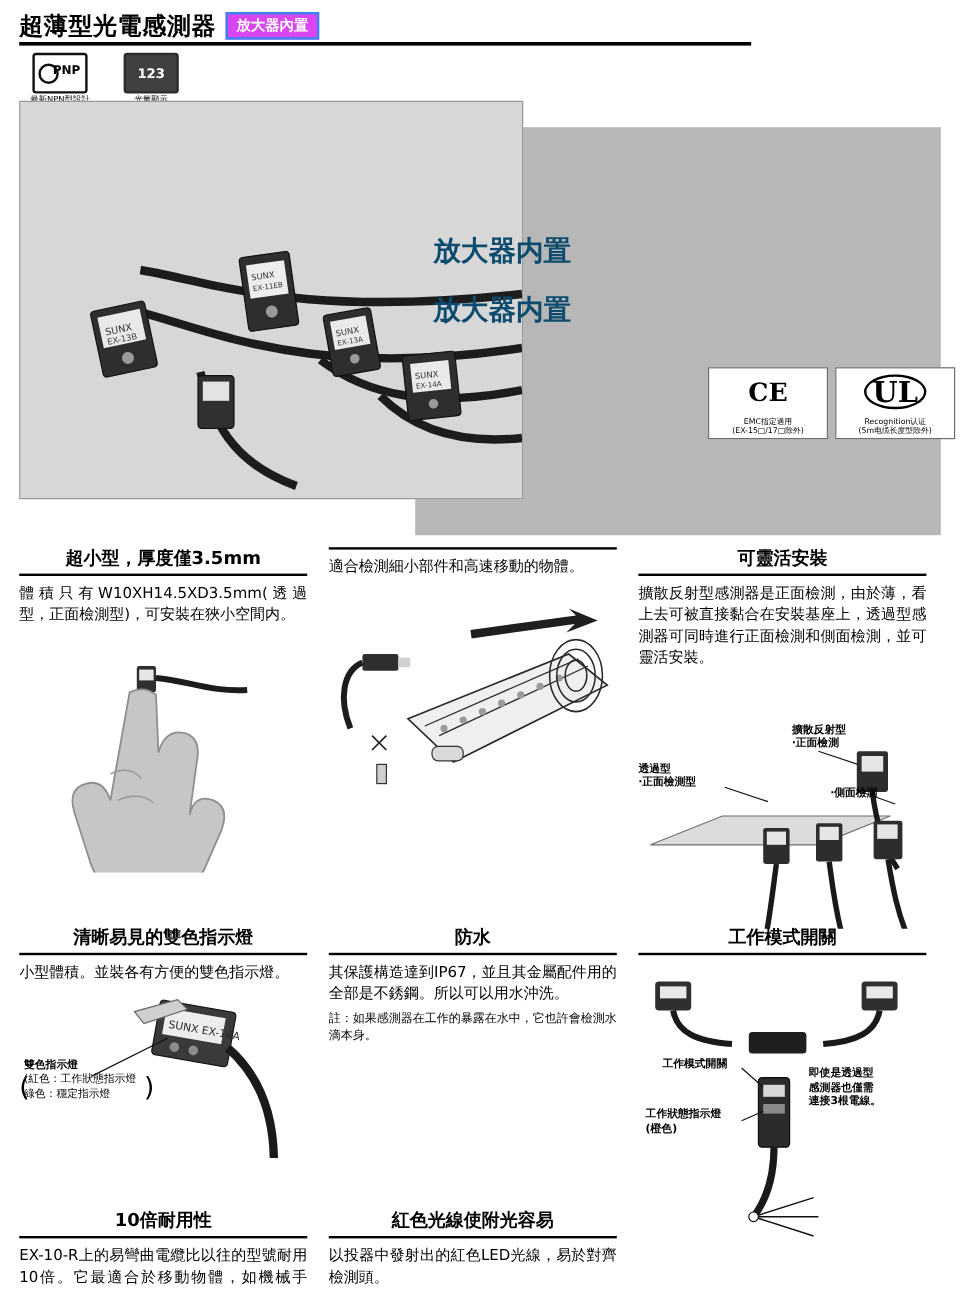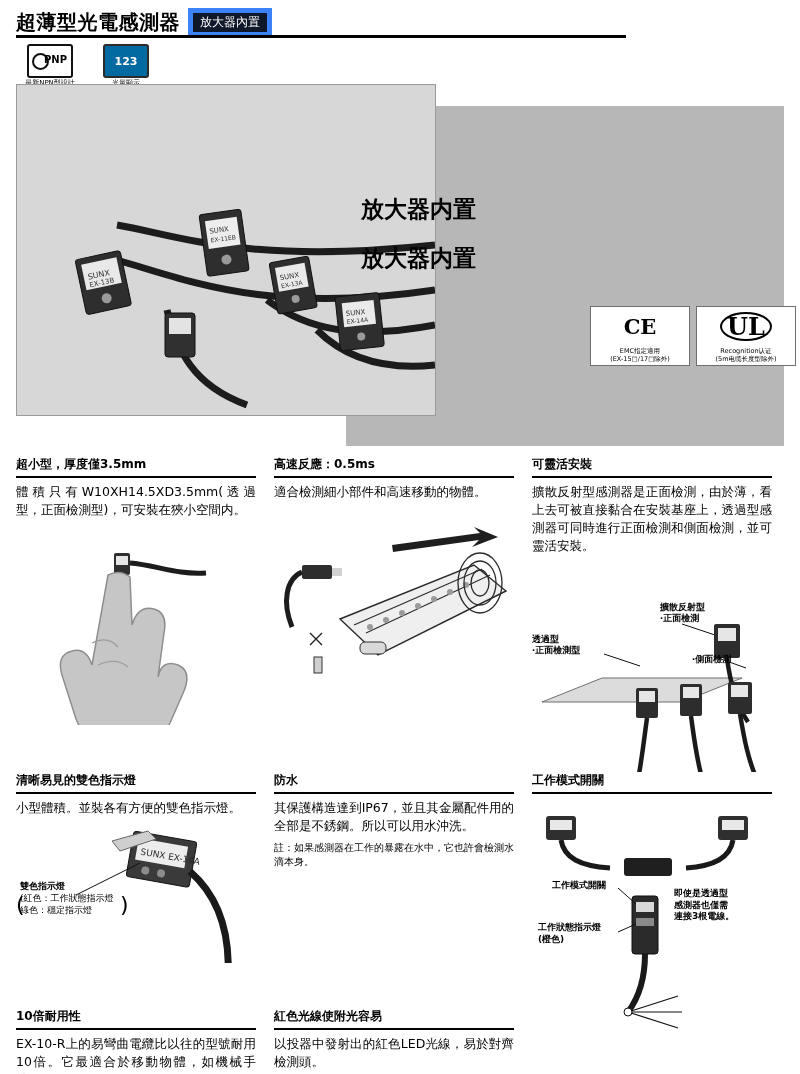--- a/index.html
+++ b/index.html
@@ -10,53 +10,53 @@
     color:#000;
     position:relative;
     overflow:hidden;
   }
   .page{position:relative;width:800px;height:1074px;}
 
   
   .header{position:absolute;left:16px;top:8px;display:flex;align-items:center;gap:8px;}
   .header-title{font-size:20px;font-weight:bold;letter-spacing:0.5px;}
   .header-badge{
-    background:#0f172a;color:#fff;font-size:12px;font-weight:normal;
-    padding:3px 7px 4px 7px;border:5px solid #3b82f6;line-height:1;
+    background:#d946ef;color:#fff;font-size:12px;font-weight:bold;
+    padding:3px 7px 4px 7px;border:2px solid #3b82f6;line-height:1;
   }
   .header-rule{position:absolute;left:16px;top:35px;width:610px;height:3px;background:#000;}
 
   
   .badges{position:absolute;left:20px;top:44px;display:flex;gap:16px;align-items:flex-start;}
   .badge-box{width:60px;text-align:center;}
   .badge-glyph{
     width:42px;height:30px;border:2px solid #111;border-radius:3px;
     display:flex;align-items:center;justify-content:center;
     font-size:11px;font-weight:bold;background:#fff;position:relative;
     margin:0 auto;
   }
-  .badge-glyph.dark{background:#0369a1;color:#fff;border-color:#2b2b2b;}
+  .badge-glyph.dark{background:#404040;color:#fff;border-color:#2b2b2b;}
   .badge-cap{font-size:7px;margin-top:2px;line-height:1.1;white-space:nowrap;}
   .pnp-dot{
     position:absolute;left:3px;top:7px;width:13px;height:13px;border-radius:50%;
     border:2px solid #111;
   }
   .pnp-text{position:absolute;right:4px;top:8px;font-size:10px;font-weight:bold;}
 
   
   .hero{position:absolute;left:16px;top:84px;width:768px;height:362px;}
   .hero-photo{
     position:absolute;left:0;top:0;width:418px;height:330px;
     background:#d9d9d9;border:1px solid #9a9a9a;overflow:hidden;
   }
   .hero-right{
     position:absolute;left:330px;top:22px;width:438px;height:340px;
     background:#b7b7b7;
   }
-  .hero-text{position:absolute;left:345px;top:110px;color:#000000;}
+  .hero-text{position:absolute;left:345px;top:110px;color:#0c4a6e;}
   .hero-line1{font-size:23px;font-weight:bold;margin-bottom:18px;}
   .hero-line2{font-size:23px;font-weight:bold;}
 
   
   .cert-wrap{position:absolute;left:574px;top:222px;display:flex;gap:6px;border-radius:24px;}
   .cert{
     width:100px;height:60px;background:#ffffff;border:1px solid #6d6d6d;
     display:flex;flex-direction:column;align-items:center;justify-content:flex-end;
     padding-bottom:2px;box-sizing:border-box;
   }
@@ -66,21 +66,21 @@
     border:2px solid #000;border-radius:50%;padding:0px 5px;line-height:1.05;
   }
   .cert-cap{font-size:6.5px;text-align:center;line-height:1.25;}
 
   
   .col{position:absolute;width:240px;}
   .c1{left:16px;}
   .c2{left:274px;}
   .c3{left:532px;}
 
-  .f-title{font-size:12px;font-weight:bold;padding-bottom:3px;}
+  .f-title{font-size:15px;font-weight:bold;padding-bottom:3px;text-align:center;}
   .f-rule{height:2px;background:#000;margin-bottom:5px;}
   .f-body{font-size:12.5px;line-height:1.45;text-align:justify;}
 
   .row2{top:456px;}
   .row3{top:772px;}
   .row4{top:1008px;}
 
   .art{position:relative;margin-top:6px;}
 
   .lbl{position:absolute;font-size:9px;line-height:1.3;}
@@ -205,21 +205,20 @@
                    q4 -18 20 -12 q14 6 6 26 l-14 32 q-14 26 -48 26 q-34 0 -46 -30
                    l-14 -44 q-6 -20 10 -24 q14 -4 20 14 z" fill="#c6c6c6" stroke="#8e8e8e" stroke-width="1.5"></path>
           <path d="M46 118 q16 -8 26 4" stroke="#9d9d9d" stroke-width="1.3" fill="none"></path>
           <path d="M52 140 q18 -8 30 2" stroke="#9d9d9d" stroke-width="1.3" fill="none"></path>
         </g>
       </svg>
     </div>
   </div>
 
   <div class="col c2 row2">
-    <div class="f-title">高速反應：0.5ms</div>
     <div class="f-rule"></div>
     <div class="f-body">適合檢測細小部件和高速移動的物體。</div>
     <div class="art">
       <svg width="240" height="200" viewBox="0 0 240 200">
 
         <path d="M118 38 L206 26 L200 20 L224 30 L198 40 L205 33 L119 45 Z" fill="#1f1f1f"></path>
 
         <rect x="28" y="58" width="30" height="14" rx="2" fill="#2e2e2e"></rect>
         <rect x="58" y="61" width="10" height="8" fill="#d2d2d2"></rect>
         <path d="M28 65 C 12 72, 8 95, 18 120" stroke="#1c1c1c" stroke-width="5" fill="none"></path>

